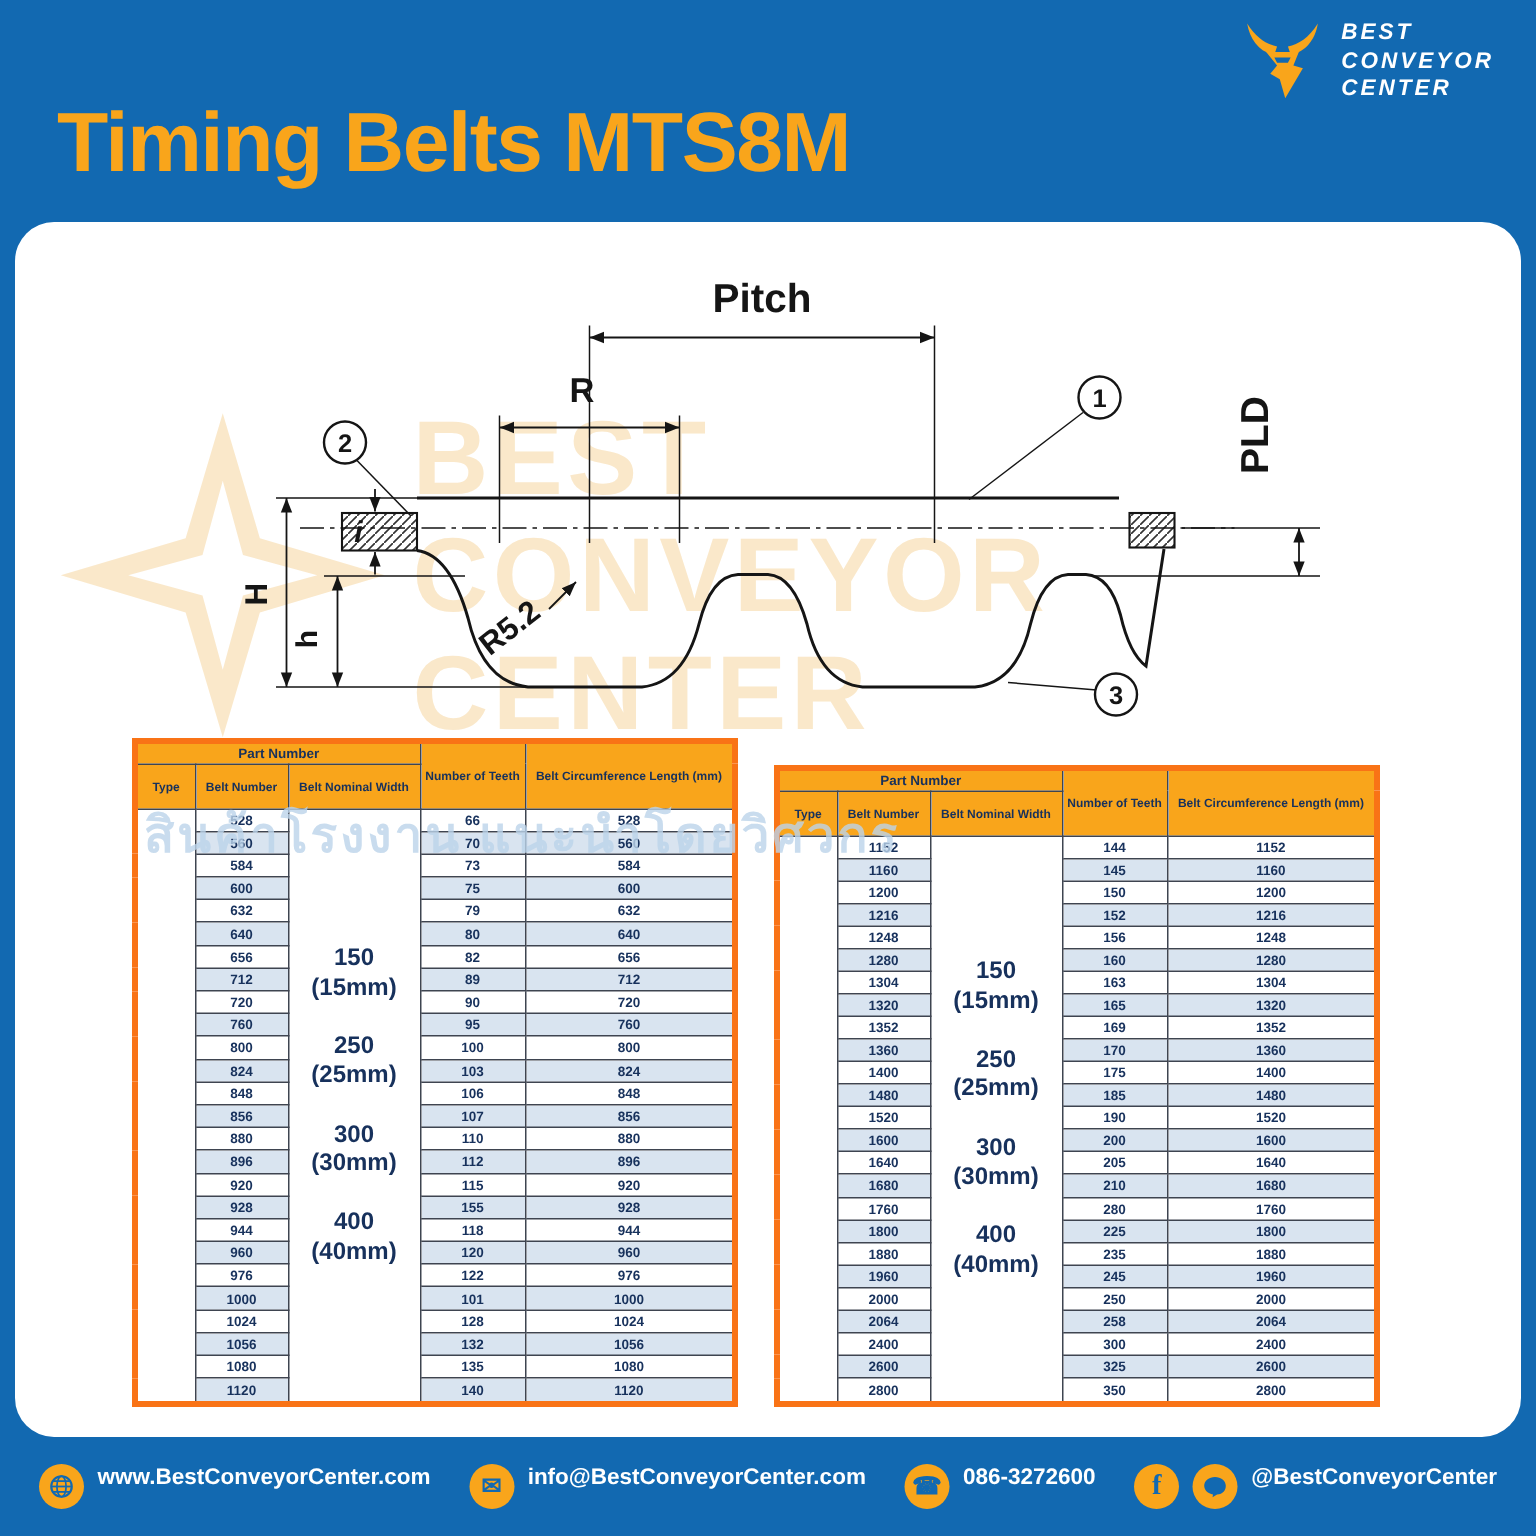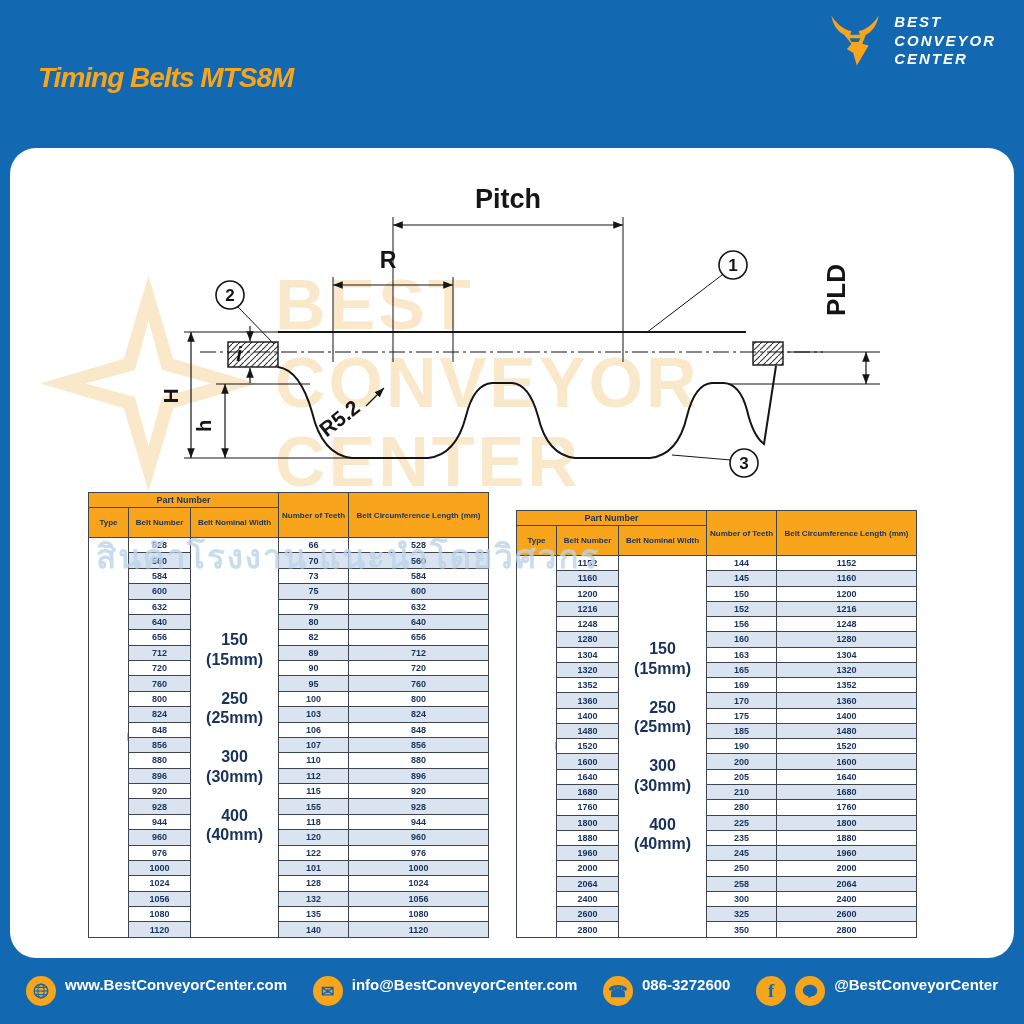--- a/index.html
+++ b/index.html
@@ -1,20 +1,20 @@
 <!DOCTYPE html>
 <html><head>
 <meta charset="utf-8">
 <style>
   html,body{margin:0;padding:0;}
   .page{position:relative;width:1024px;height:1024px;background:#1269b1;overflow:hidden;
         font-family:"Liberation Sans",sans-serif;}
   
-  .page-title{position:absolute;left:38px;top:62px;font-size:28px;font-weight:bold;
-              color:#F9A51B;letter-spacing:-1px;font-style:italic;}
+  .page-title{position:absolute;left:38px;top:62px;font-size:56px;font-weight:bold;
+              color:#F9A51B;letter-spacing:-1px;}
   .brand{position:absolute;right:28px;top:12px;display:flex;align-items:center;gap:10px;}
   .brand svg{width:58px;height:58px;}
   .brand-text div{color:#fff;font-weight:bold;font-style:italic;font-size:15px;
                   letter-spacing:2px;line-height:1.25;}
   
   .panel{position:absolute;left:10px;right:10px;top:148px;height:810px;background:#ffffff;
          border-radius:26px;}
   
   .watermark{position:absolute;left:26px;top:118px;display:flex;align-items:center;gap:14px;
              opacity:.55;pointer-events:none;z-index:0;}
@@ -35,21 +35,21 @@
   .t23{font-size:23px;font-weight:bold;}
   .t21{font-size:21px;font-weight:bold;}
   .t20{font-size:20px;font-weight:bold;}
   .t20i{font-size:20px;font-weight:bold;font-style:italic;}
   .t17{font-size:17px;font-weight:bold;}
   
   .twrap{position:absolute;z-index:2;}
   .twrap-left{left:78px;top:344px;width:400px;height:446px;}
   .twrap-right{left:506px;top:362px;width:400px;height:428px;}
   table.belt{width:100%;height:100%;border-collapse:collapse;table-layout:fixed;background:#fff;
-             border:1px solid #f97316;}
+             border:4px solid #f97316;}
   table.belt th,table.belt td{border:1px solid #3e4450;text-align:center;padding:0;
              color:#17315c;overflow:hidden;}
   table.belt th{background:#F9A51B;font-size:8px;font-weight:bold;white-space:nowrap;}
   table.belt .th-part{font-size:9px;}
   table.belt tr.hrow1{height:15px;}
   table.belt tr.hrow2{height:30px;}
   table.belt td{font-size:9px;font-weight:bold;}
   table.belt tbody tr:nth-child(even) td{background:#d9e4f0;}
   table.belt td.type-cell{font-size:10px;background:#fff;padding-left:38px;}
   table.belt td.width-cell{font-size:16px;line-height:1.22;white-space:pre-line;background:#fff;}

